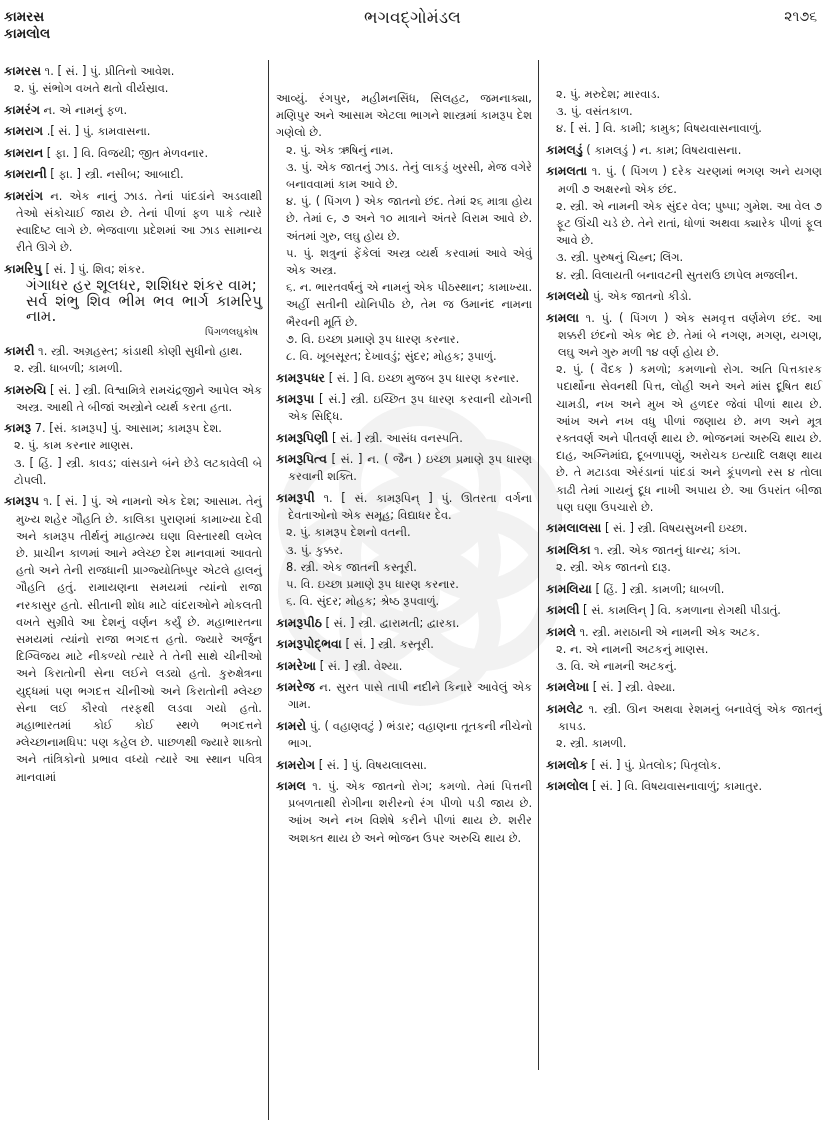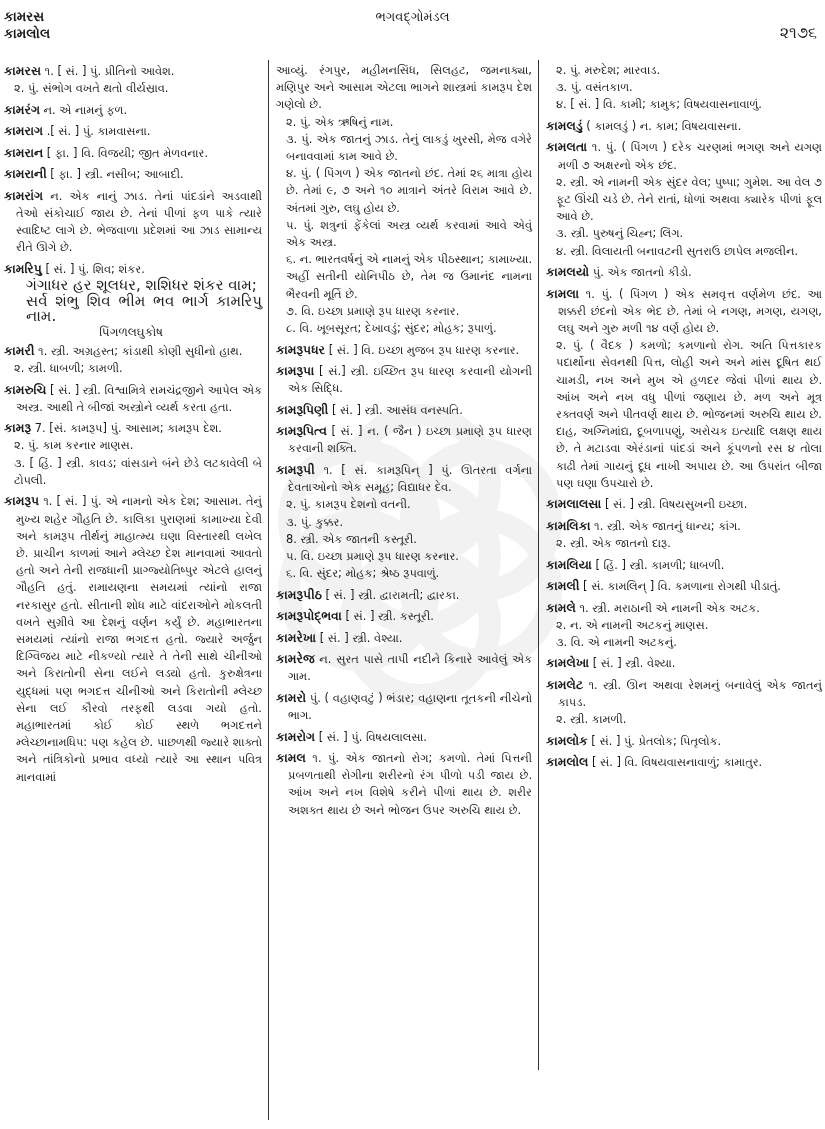--- a/index.html
+++ b/index.html
@@ -14,44 +14,44 @@
   .header {
     position: absolute; left: 0; top: 0; width: 825px; height: 48px;
   }
   .guide-top {
     position: absolute; left: 4px; top: 8px; font-size: 13.5px; font-weight: bold; line-height: 17px;
   }
   .guide-bottom {
     position: absolute; left: 4px; top: 25px; font-size: 13.5px; font-weight: bold; line-height: 17px;
   }
   .running-title {
-    position: absolute; left: 0; right: 0; top: 9px; text-align: center; font-size: 13px; line-height: 16px;
+    position: absolute; left: 0; right: 0; top: 9px; text-align: center; font-size: 17px; line-height: 16px;
   }
   .page-number {
-    position: absolute; right: 8px; top: 24px; font-size: 16px; line-height: 17px;
+    position: absolute; right: 8px; top: 8px; font-size: 14px; line-height: 17px;
   }
   .column {
     position: absolute; top: 62px; font-size: 11.4px; line-height: 17.2px;
   }
   .col1 { left: 4px; width: 258px; }
-  .col2 { left: 276px; width: 256px; }
-  .col3 { left: 546px; width: 276px; }
+  .col2 { left: 276px; width: 256px; margin-top: 28px; }
+  .col3 { left: 546px; width: 276px; margin-top: 24px; }
   .rule {
     position: absolute; width: 1px; background: #333;
   }
   .rule1 { left: 268px; top: 60px; height: 1060px; }
   .rule2 { left: 538px; top: 60px; height: 1010px; }
   .entry { margin: 0 0 3.3px 0; text-align: justify; }
   .entry p { margin: 0; }
   .headword { font-weight: bold; font-size: 12.4px; }
   .body-text { }
   .sense { padding-left: 10px; text-indent: 0; }
   .first-line-hang { padding-left: 12px; text-indent: -12px; }
   .quote { padding-left: 22px; font-size: 15px; line-height: 15.5px; }
-  .quote-source { text-align: center; font-size: 12px; line-height: 14px; padding-right: 4px; }
+  .quote-source { text-align: right; font-size: 10px; line-height: 14px; padding-right: 4px; }
 </style>
 </head>
 <body>
 
 <svg class="watermark" viewBox="0 0 330 330">
   <g fill="none" stroke="#777" stroke-width="22">
     <circle cx="165" cy="165" r="70"></circle>
     <circle cx="165" cy="95" r="70"></circle>
     <circle cx="165" cy="235" r="70"></circle>
     <circle cx="104" cy="130" r="70"></circle>

